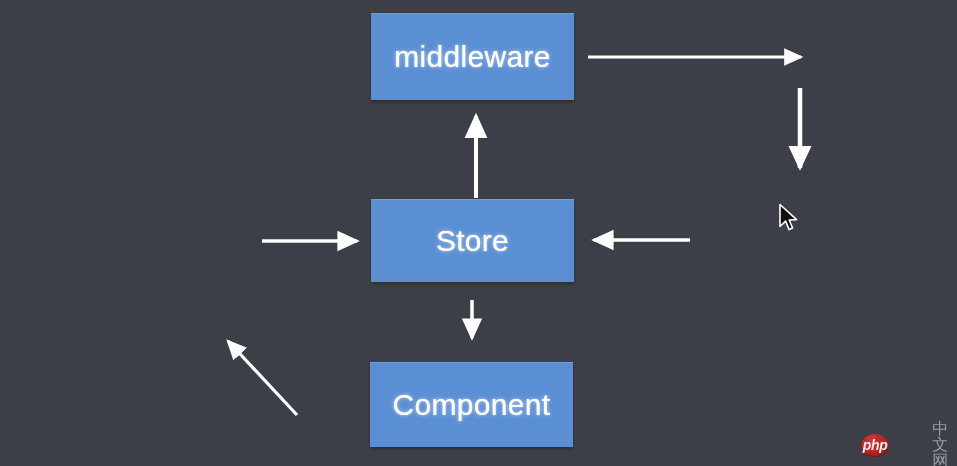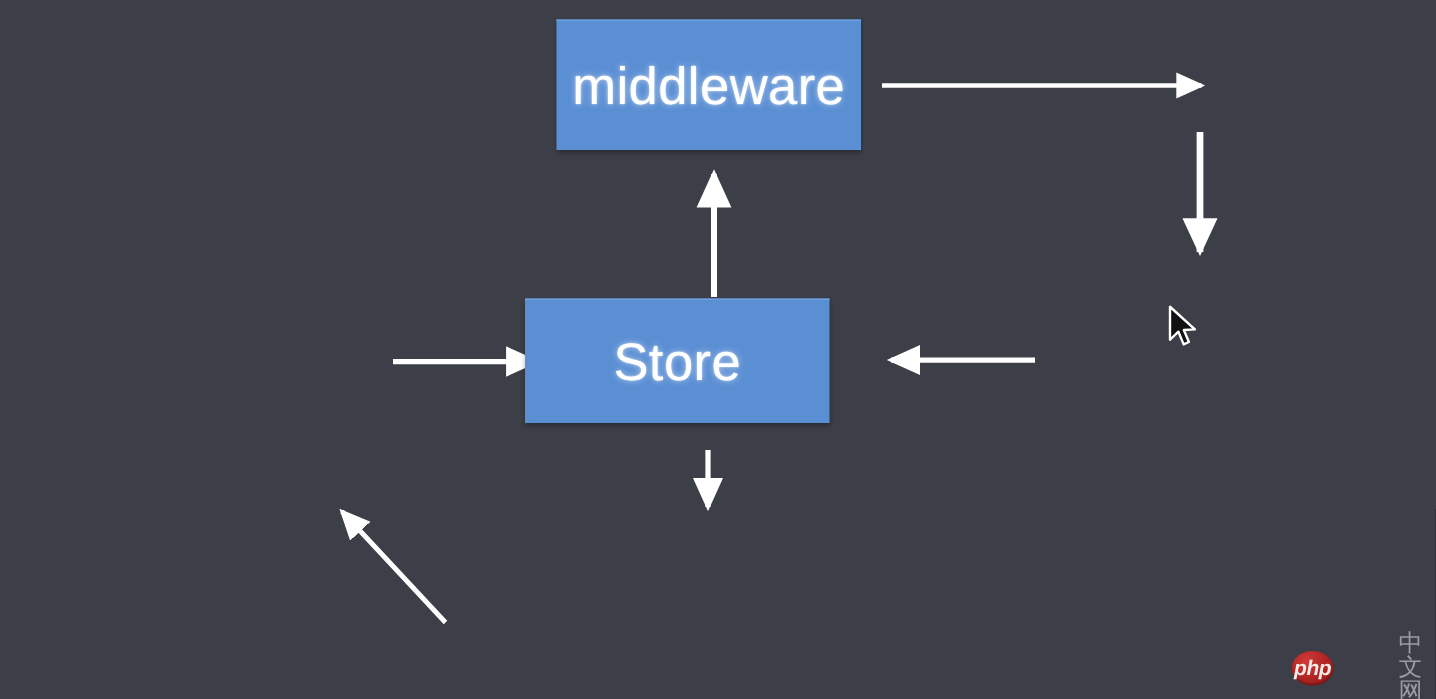--- a/index.html
+++ b/index.html
@@ -22,32 +22,32 @@
     background: #5b8fd4;
     display: flex;
     align-items: center;
     justify-content: center;
     box-sizing: border-box;
     border-top: 1px solid #6e9fdd;
     box-shadow: 0 2px 3px rgba(0,0,0,0.28);
   }
   .node-label {
     color: #ffffff;
-    font-size: 35px;
+    font-size: 30px;
     font-weight: 400;
     letter-spacing: 0.3px;
     line-height: 1;
     text-shadow: 0 0 4px rgba(255,255,255,0.55), 0 0 1px rgba(255,255,255,0.9);
     white-space: nowrap;
     user-select: none;
   }
 
   #node-middleware { left: 371px; top: 13px;  width: 203px; height: 87px; }
   #node-action     { left: 40px;  top: 199px; width: 203px; height: 83px; }
-  #node-store      { left: 350px; top: 199px; width: 203px; height: 83px; }
+  #node-store      { left: 371px; top: 199px; width: 203px; height: 83px; }
   #node-reducer    { left: 700px; top: 197px; width: 203px; height: 85px; }
   #node-component  { left: 370px; top: 362px; width: 203px; height: 85px; }
 
   
   #arrow-layer {
     position: absolute;
     left: 0; top: 0;
     width: 957px; height: 466px;
     pointer-events: none;
   }
@@ -131,20 +131,23 @@
   <div class="node" id="node-middleware">
     <span class="node-label">middleware</span>
   </div>
 
 
   <div class="node" id="node-store">
     <span class="node-label">Store</span>
   </div>
 
 
+  <div class="node" id="node-component">
+    <span class="node-label">Component</span>
+  </div>
 
   <svg id="mouse-cursor" viewBox="0 0 22 30" xmlns="http://www.w3.org/2000/svg">
     <path d="M2,1.5 L2,23.5 L7.6,18.1 L11.1,26.6 L14.6,25.0 L11.2,17.0 L18.6,16.6 Z" fill="#111111" stroke="#ffffff" stroke-width="1.6" stroke-linejoin="round"></path>
   </svg>
 
   <div id="watermark">
     <div id="wm-badge">
       <span>php</span>
     </div>
     <div id="wm-text">中文网</div>

